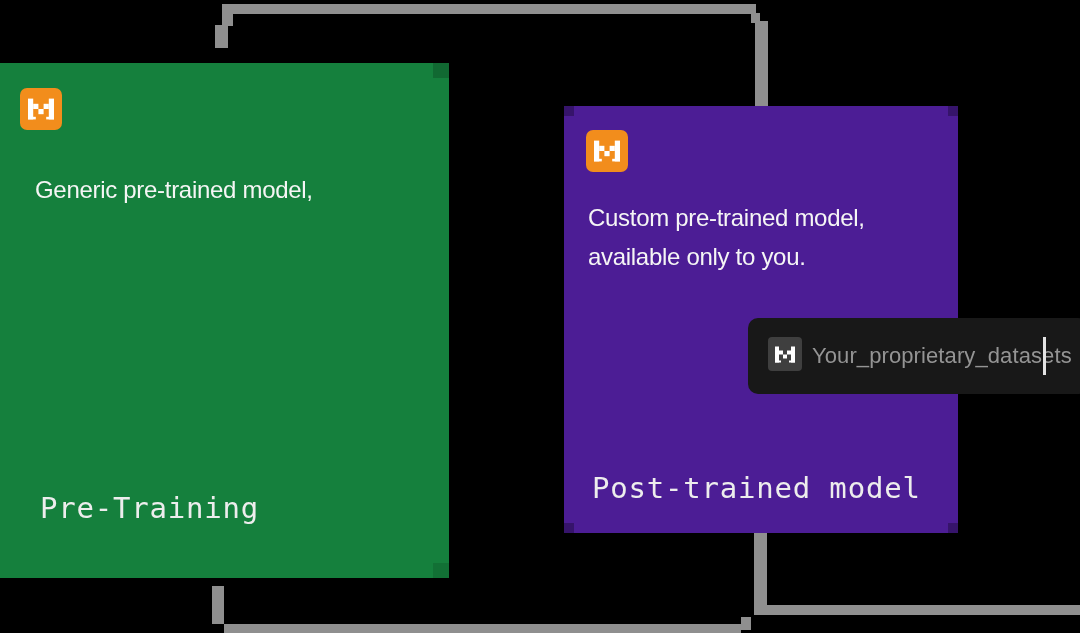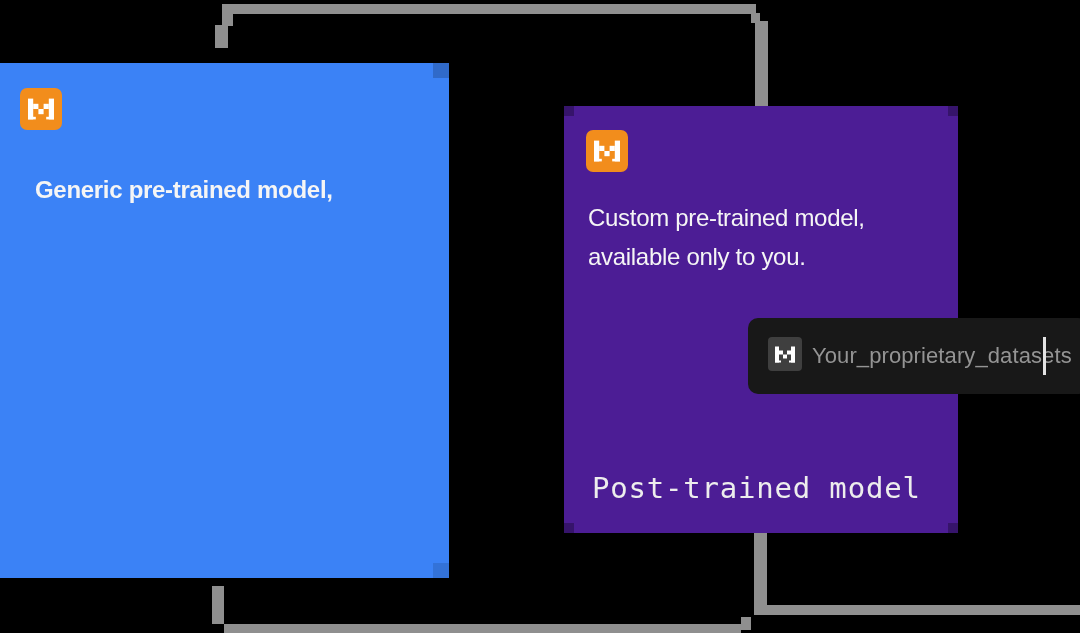--- a/index.html
+++ b/index.html
@@ -2,21 +2,21 @@
 <html><head>
 <meta charset="utf-8">
 <style>
   html,body{margin:0;padding:0;background:#000;}
   #canvas{
     position:relative;width:1080px;height:633px;background:#000000;
     overflow:hidden;font-family:"Liberation Sans",sans-serif;
   }
   .seg{position:absolute;background:#8F8F8F;}
   .card{position:absolute;}
-  .card-dark{background:#3b82f6;font-weight:bold;}
+  .card-dark{background:#15803d;}
   .card-gray{background:#4c1d95;}
   .corner{position:absolute;background:rgba(0,0,0,0.28);}
   .logo-tile{
     position:absolute;width:42px;height:42px;background:#F28D1C;
     border-radius:7px;display:flex;align-items:center;justify-content:center;
   }
   .logo-tile svg{width:26px;height:22px;display:block;}
   .desc{
     position:absolute;color:#F5F5F5;font-size:24px;line-height:39px;
     letter-spacing:-0.3px;font-family:"Liberation Sans",sans-serif;
@@ -69,20 +69,21 @@
           <rect x="8" y="0" width="2" height="8"></rect>
           <rect x="2" y="2" width="2" height="2"></rect>
           <rect x="6" y="2" width="2" height="2"></rect>
           <rect x="4" y="4" width="2" height="2"></rect>
           <rect x="0" y="7" width="3" height="1"></rect>
           <rect x="7" y="7" width="3" height="1"></rect>
         </g>
       </svg>
     </div>
     <div class="desc" style="left:35px;top:107px;">Generic pre-trained model,</div>
+    <div class="mono-label" style="left:40px;top:428px;">Pre-Training</div>
   </div>
 
   <div class="card card-gray" style="left:564px;top:106px;width:394px;height:427px;">
     <div class="corner" style="left:0;top:0;width:10px;height:10px;"></div>
     <div class="corner" style="right:0;top:0;width:10px;height:10px;"></div>
     <div class="corner" style="left:0;bottom:0;width:10px;height:10px;"></div>
     <div class="corner" style="right:0;bottom:0;width:10px;height:10px;"></div>
     <div class="logo-tile" style="left:22px;top:24px;">
       <svg viewBox="0 0 10 8">
         <g fill="#FFFFFF">

